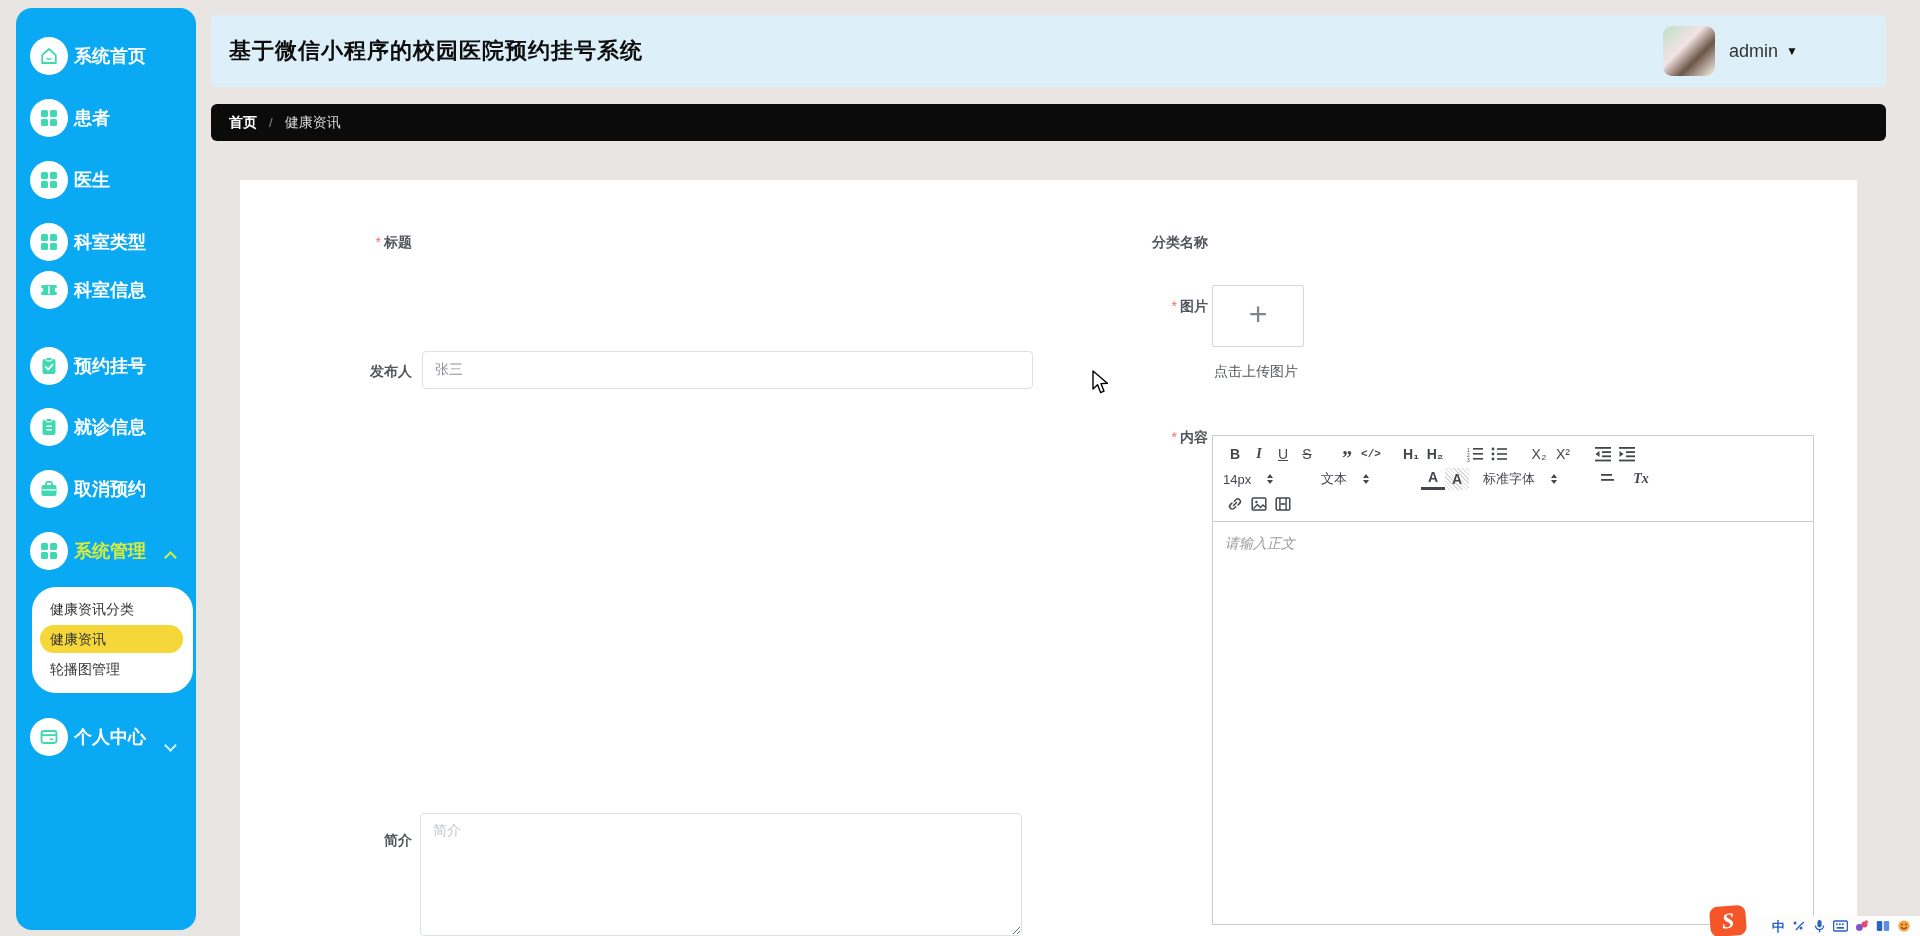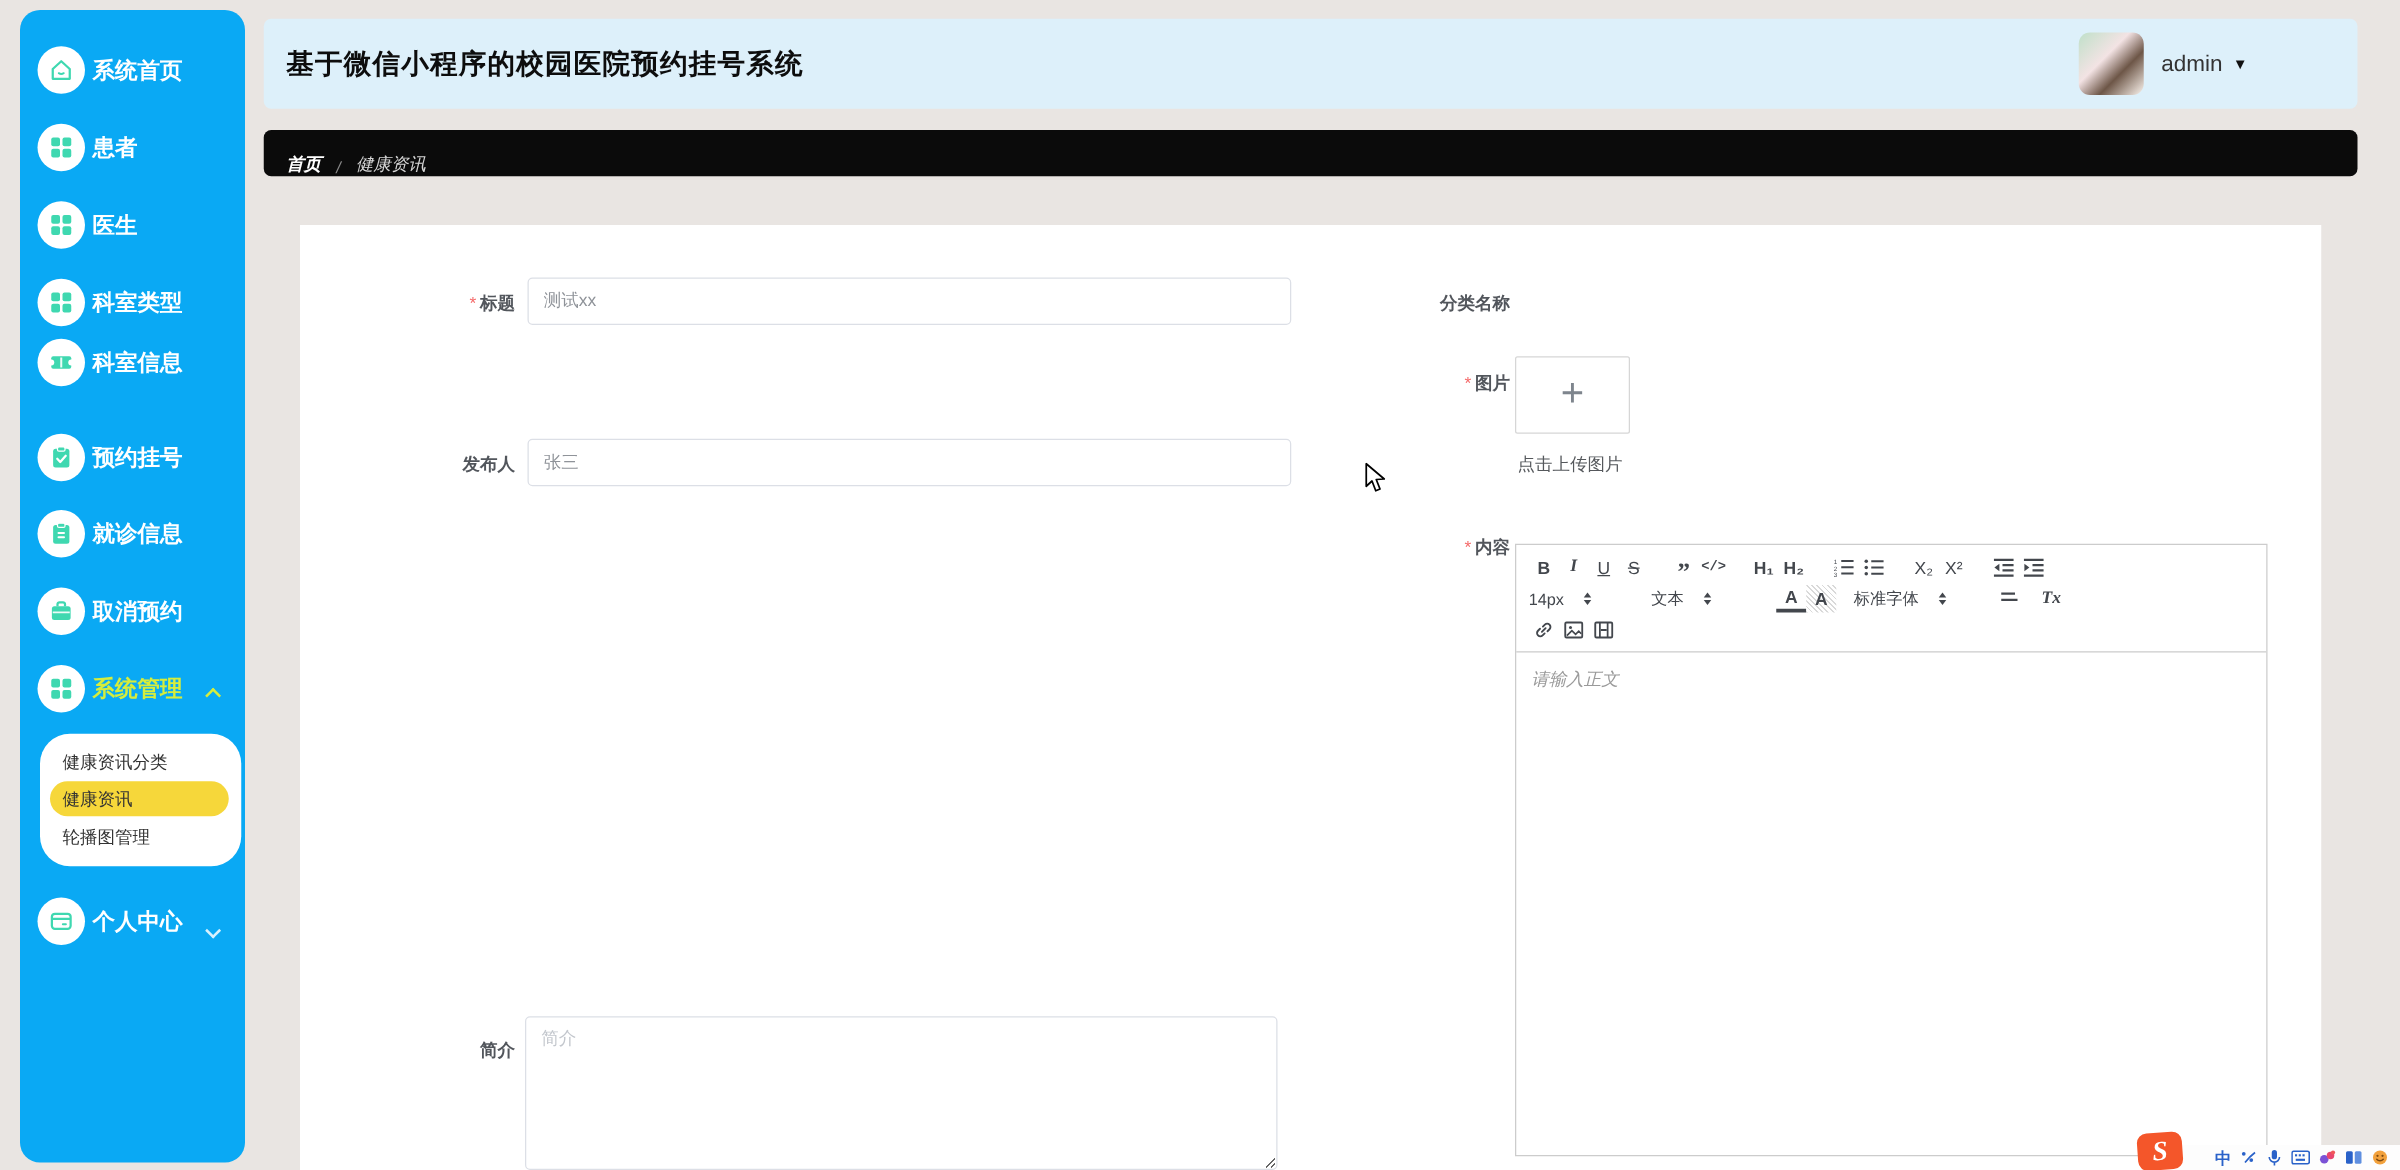--- a/index.html
+++ b/index.html
@@ -30,21 +30,21 @@
   .page-title { position:absolute; left:18px; top:0; height:72px; display:flex; align-items:center;
                 font-size:22px; font-weight:bold; color:#0d0d0d; letter-spacing:1px;text-align:right; }
   .user-box { position:absolute; right:88px; top:10px; height:52px; display:flex; align-items:center; cursor:pointer; }
   .avatar { width:52px; height:50px; border-radius:9px;
             background:linear-gradient(135deg,#bfe0c9 0%,#f3e3e4 40%,#6d5647 65%,#fdf6f0 100%); }
   .user-name { margin-left:14px; font-size:18px; color:#333; }
   .user-caret { margin-left:8px; font-size:12px; color:#111; }
 
   
   .breadcrumb { position:absolute; left:211px; top:104px; width:1675px; height:37px;
-                background:#0b0b0b; border-radius:6px; display:flex; align-items:flex-end; padding-left:18px;font-style:italic; }
+                background:#0b0b0b; border-radius:6px; display:flex; align-items:center; padding-left:18px; }
   .bc-home { color:#fff; font-weight:bold; font-size:14px; cursor:pointer; }
   .bc-sep { color:#8a8a8a; margin:0 12px; font-size:13px; }
   .bc-cur { color:#d6d6d6; font-size:14px; }
 
   
   .main-card { position:absolute; left:240px; top:180px; width:1617px; height:756px; background:#fff; }
   .form-label { position:absolute; font-size:14px; color:#52565c; font-weight:600; text-align:right; }
   .req { color:#f56c6c; margin-right:3px; font-weight:normal; }
   .txt-input { position:absolute; height:38px; border:1px solid #dcdfe6; border-radius:4px;
                font-size:14px; color:#8f9399; padding:0 12px; outline:none; background:#fff;
@@ -246,21 +246,20 @@
     <span class="bc-home">首页</span>
     <span class="bc-sep">/</span>
     <span class="bc-cur">健康资讯</span>
   </div>
 
   <main class="main-card">
 
     <div class="form-label" style="left:40px; width:132px; top:54px">
       <span class="req">*</span><span>标题</span>
     </div>
-    <input class="txt-input" style="left: 182px; top: 42px; width: 611px;" value="测试xx">
 
     <div class="form-label" style="left:880px; width:88px; top:54px">
       <span>分类名称</span>
     </div>
 
     <div class="form-label" style="left:40px; width:132px; top:183px; font-weight:600">
       <span>发布人</span>
     </div>
     <input class="txt-input" style="left: 182px; top: 171px; width: 611px;" value="张三">
 

